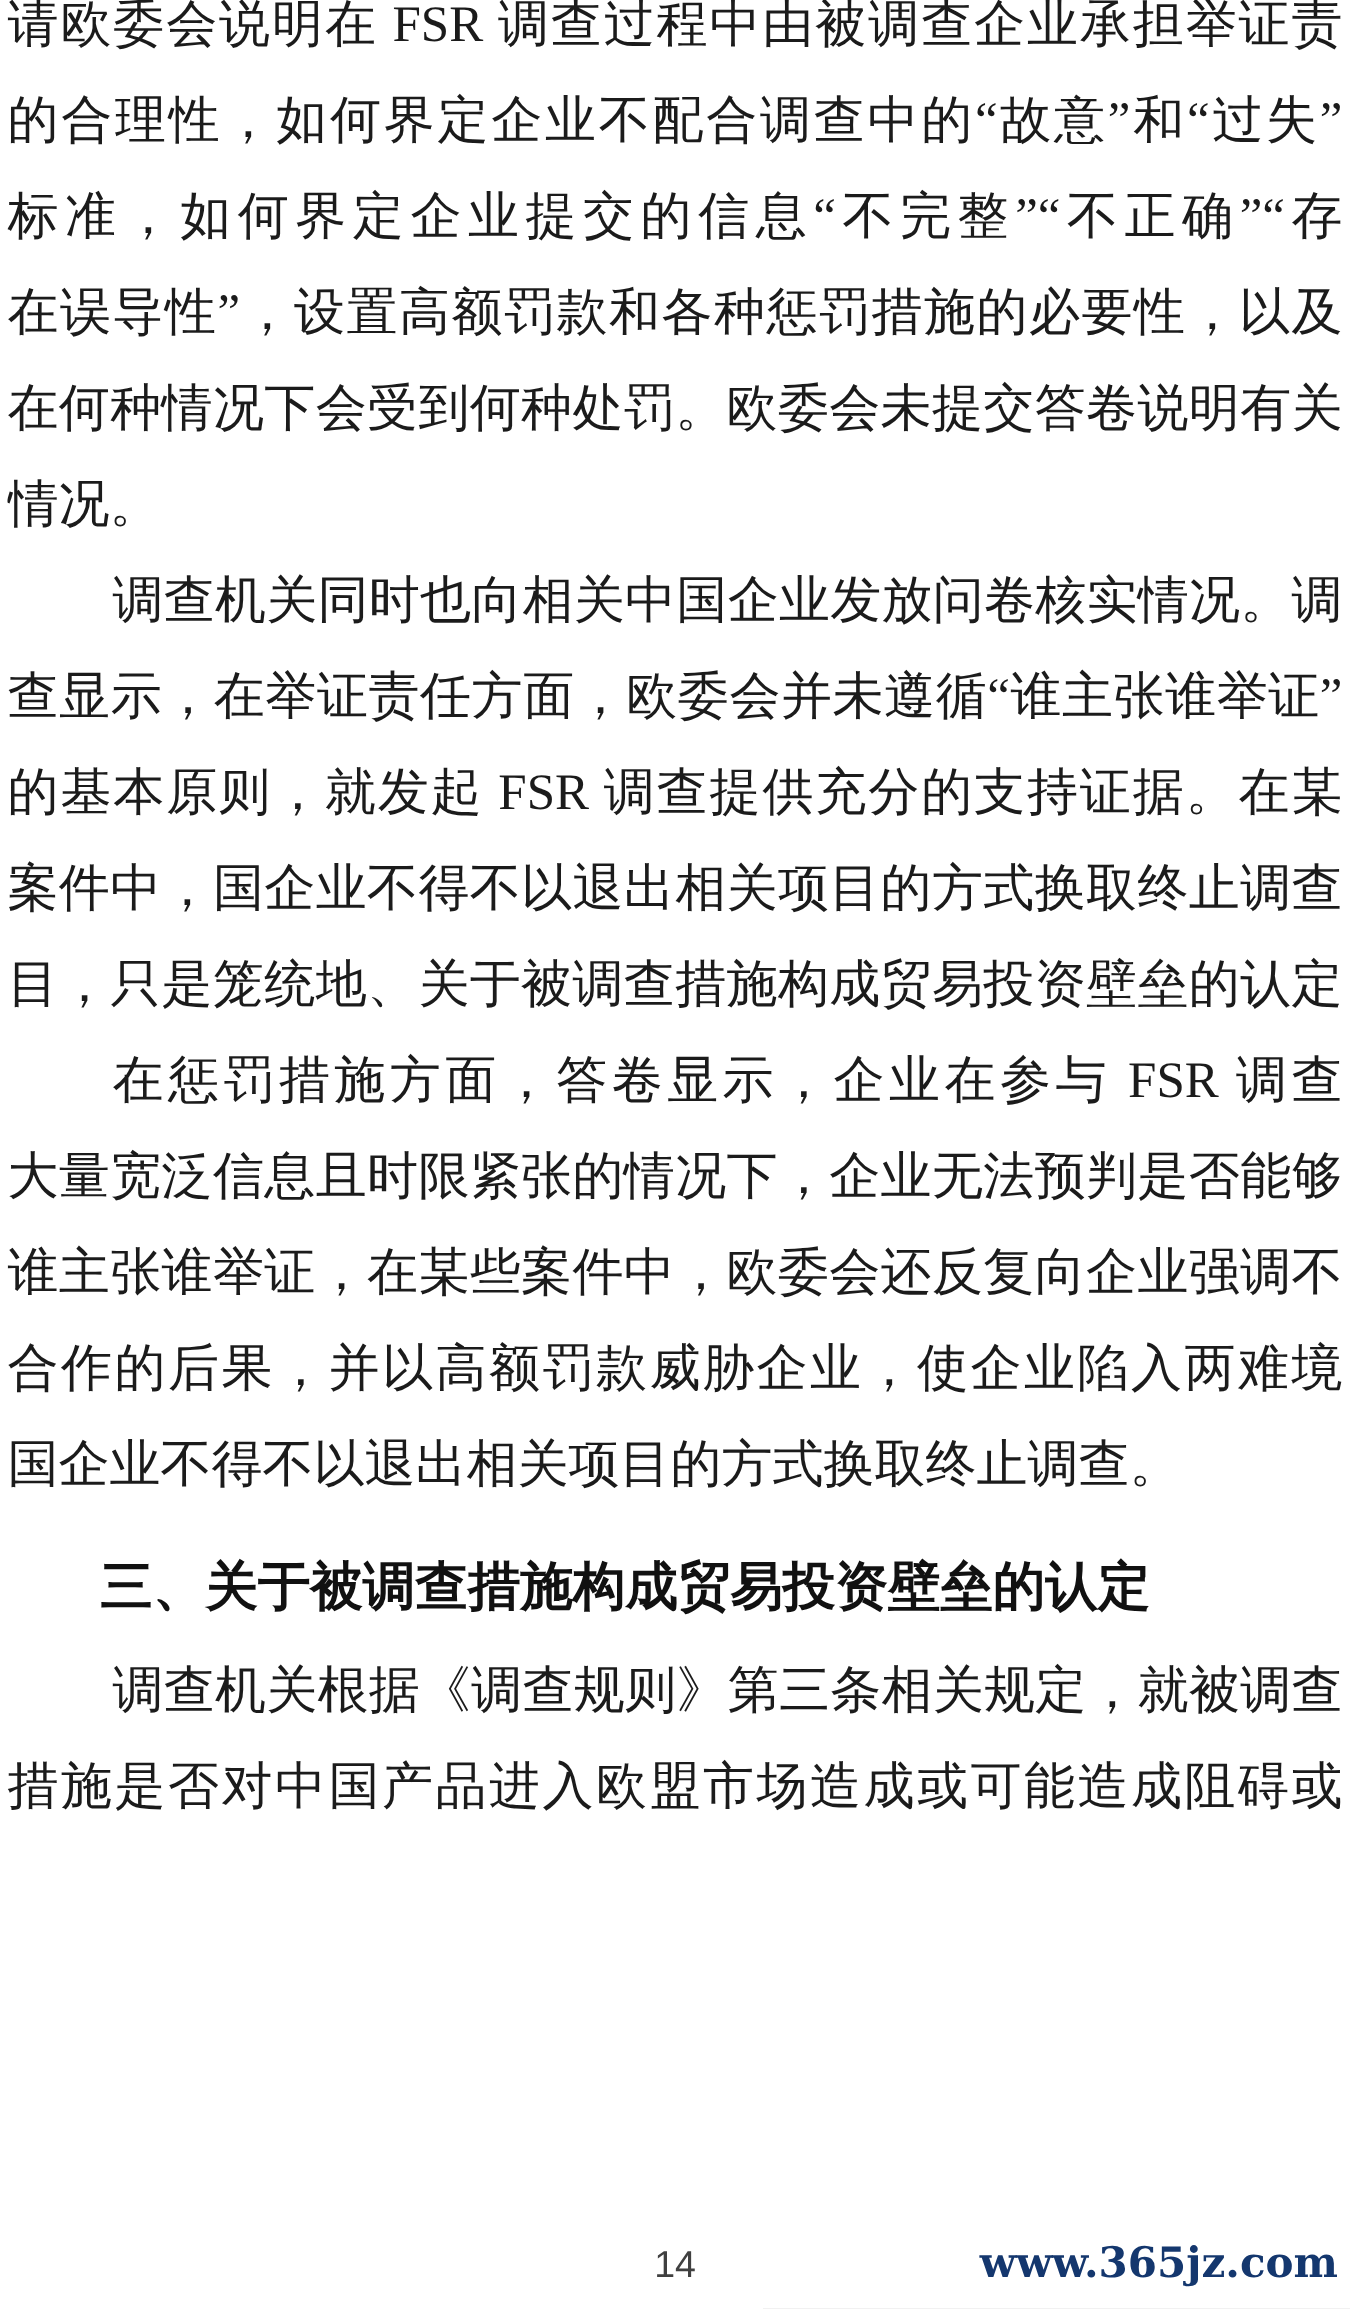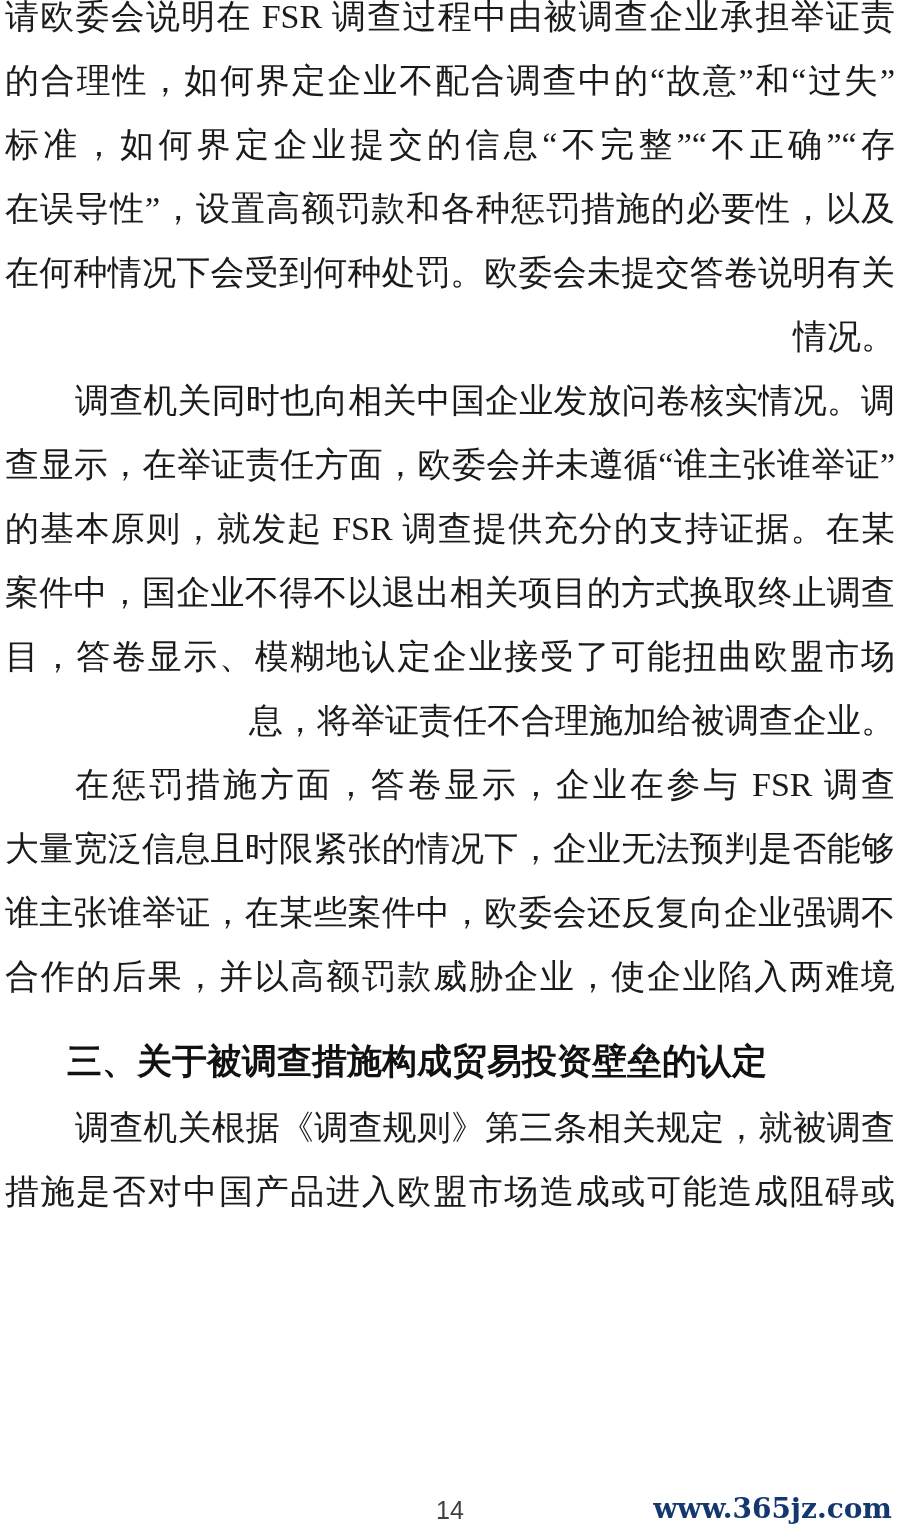--- a/index.html
+++ b/index.html
@@ -25,25 +25,25 @@
     height: 64px;
     overflow: hidden;
   }
   
   .j {
     text-align: justify;
     text-align-last: justify;
     text-justify: inter-character;
   }
   
-  .end { text-align: right; }
+  .end { text-align: left; }
   
   .ind { text-indent: 70px; }
   .heading {
-    font-family: Liberation Sans, sans-serif;
+    font-family: Liberation Mono, monospace;
     font-weight: 700;
     font-size: 35px;
     line-height: 71px;
     height: 71px;
     margin-top: 16px;
     margin-left: 62px;
     color: #111111;
     letter-spacing: 0px;
   }
   .page-num {
@@ -74,26 +74,26 @@
     <div class="ln j">请欧委会说明在 FSR 调查过程中由被调查企业承担举证责任</div>
     <div class="ln j">的合理性，如何界定企业不配合调查中的“故意”和“过失”</div>
     <div class="ln j">标准，如何界定企业提交的信息“不完整”“不正确”“存</div>
     <div class="ln j">在误导性”，设置高额罚款和各种惩罚措施的必要性，以及</div>
     <div class="ln j">在何种情况下会受到何种处罚。欧委会未提交答卷说明有关</div>
     <div class="ln end">情况。</div>
     <div class="ln j ind">调查机关同时也向相关中国企业发放问卷核实情况。调</div>
     <div class="ln j">查显示，在举证责任方面，欧委会并未遵循“谁主张谁举证”</div>
     <div class="ln j">的基本原则，就发起 FSR 调查提供充分的支持证据。在某些</div>
     <div class="ln j">案件中，国企业不得不以退出相关项目的方式换取终止调查</div>
-    <div class="ln j">目，答卷显示、模糊地认定企业接受了可能扭曲欧盟市场</div>
-    <div class="ln end">息，将举证责任不合理施加给被调查企业。</div>
+    <div class="ln j">目，只是笼统地、关于被调查措施构成贸易投资壁垒的认定</div>
     <div class="ln j ind">在惩罚措施方面，答卷显示，企业在参与 FSR 调查时，</div>
     <div class="ln j">大量宽泛信息且时限紧张的情况下，企业无法预判是否能够</div>
     <div class="ln j">谁主张谁举证，在某些案件中，欧委会还反复向企业强调不</div>
     <div class="ln j">合作的后果，并以高额罚款威胁企业，使企业陷入两难境地，</div>
+    <div class="ln end">国企业不得不以退出相关项目的方式换取终止调查。</div>
     <div class="heading">三、关于被调查措施构成贸易投资壁垒的认定</div>
     <div class="ln j ind">调查机关根据《调查规则》第三条相关规定，就被调查</div>
     <div class="ln j">措施是否对中国产品进入欧盟市场造成或可能造成阻碍或</div>
   </div>
 
   <div class="page-num">14</div>
   <div class="watermark">www.365jz.com</div>
 </div>
 
 </body></html>

